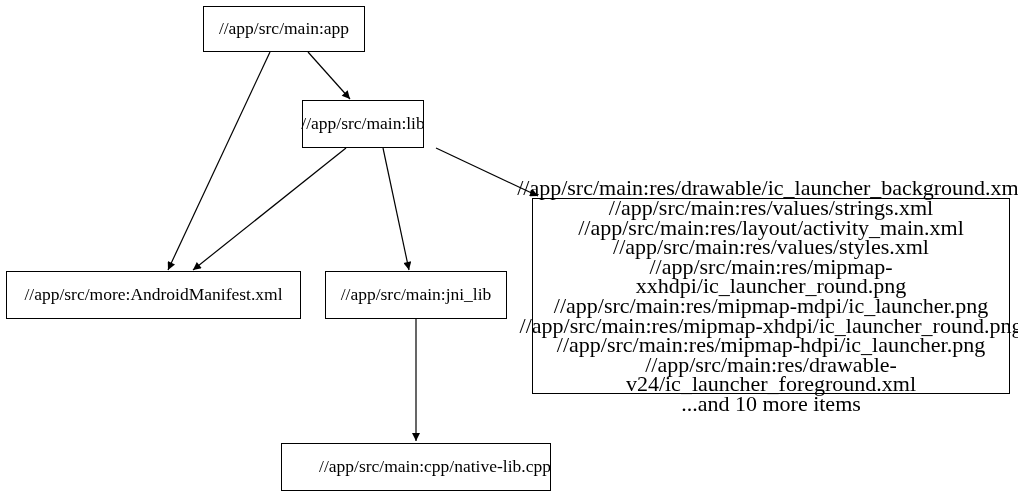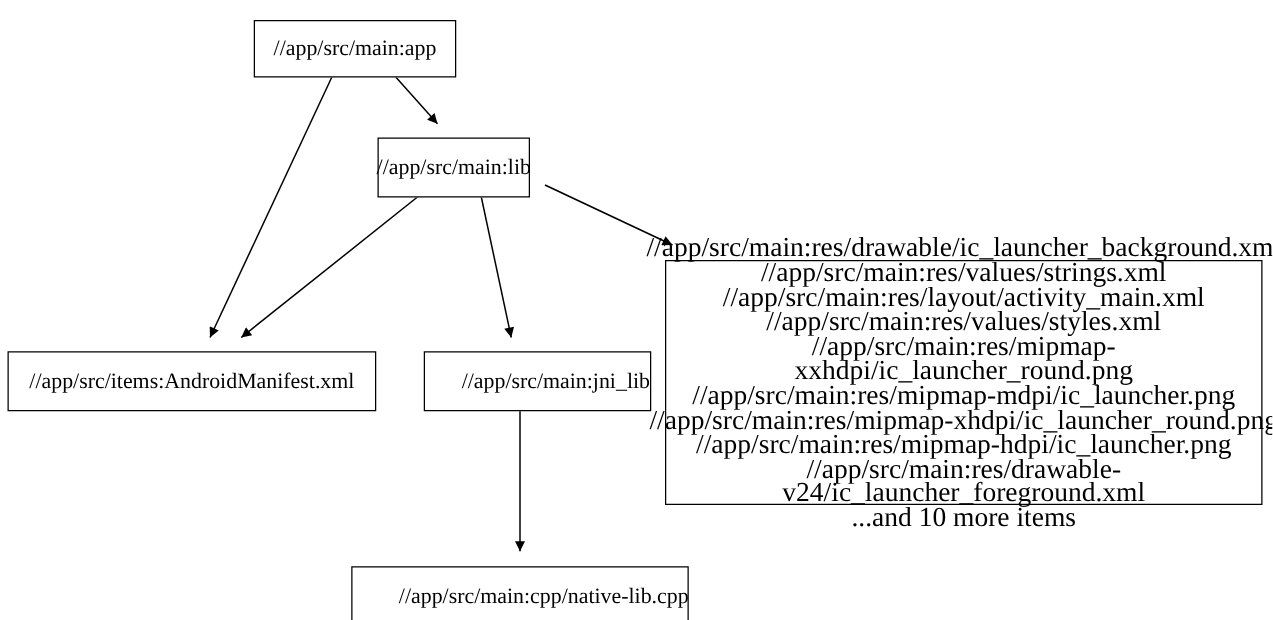--- a/index.html
+++ b/index.html
@@ -21,31 +21,30 @@
     border: 1px solid #000000;
     background: #ffffff;
     display: flex;
     align-items: center;
     justify-content: center;
     text-align: center;
     font-size: 17.5px;
     line-height: 19.6px;
     box-sizing: border-box;
     white-space: nowrap;
-    margin-top: 10px;
   }
   .node.multiline {
     white-space: pre-line;
     font-size: 22px;
     padding: 2px 5px;
   }
   #node-app        { left: 203px; top: 6px;   width: 162px; height: 46px; }
   #node-lib        { left: 302px; top: 100px; width: 122px; height: 48px; }
   #node-manifest   { left: 6px;   top: 271px; width: 295px; height: 48px; }
-  #node-jni-lib    { left: 339px; top: 271px; width: 182px; height: 48px; justify-content: flex-end; }
+  #node-jni-lib    { left: 325px; top: 271px; width: 182px; height: 48px; }
   #node-resources  { left: 532px; top: 198px; width: 478px; height: 196px; }
   #node-native-cpp { left: 281px; top: 443px; width: 270px; height: 48px; padding-left: 38px; }
   #edges {
     position: absolute;
     left: 0; top: 0;
     width: 1018px;
     height: 496px;
     pointer-events: none;
   }
   #edges line {
@@ -74,21 +73,21 @@
 
   <div class="node" id="node-app">
     <span>//app/src/main:app</span>
   </div>
 
   <div class="node" id="node-lib">
     <span>//app/src/main:lib</span>
   </div>
 
   <div class="node" id="node-manifest">
-    <span>//app/src/items:AndroidManifest.xml</span>
+    <span>//app/src/more:AndroidManifest.xml</span>
   </div>
 
   <div class="node" id="node-jni-lib">
     <span>//app/src/main:jni_lib</span>
   </div>
 
   <div class="node multiline" id="node-resources">
     <span>//app/src/main:res/drawable/ic_launcher_background.xml
 //app/src/main:res/values/strings.xml
 //app/src/main:res/layout/activity_main.xml

